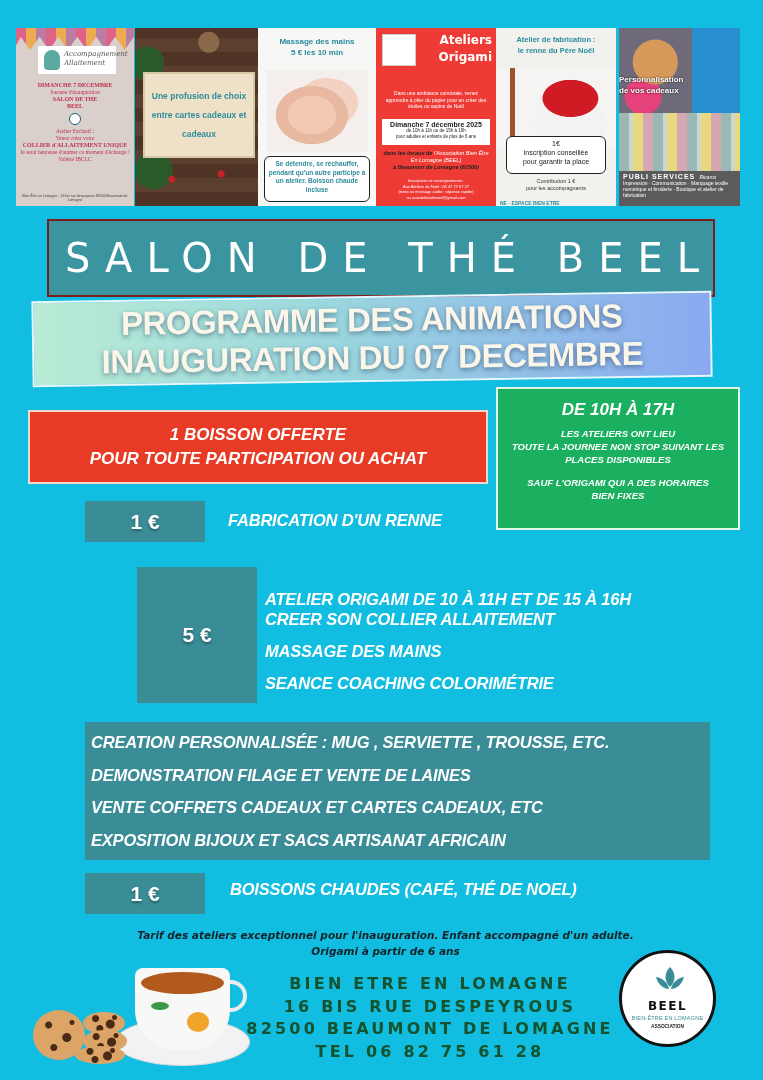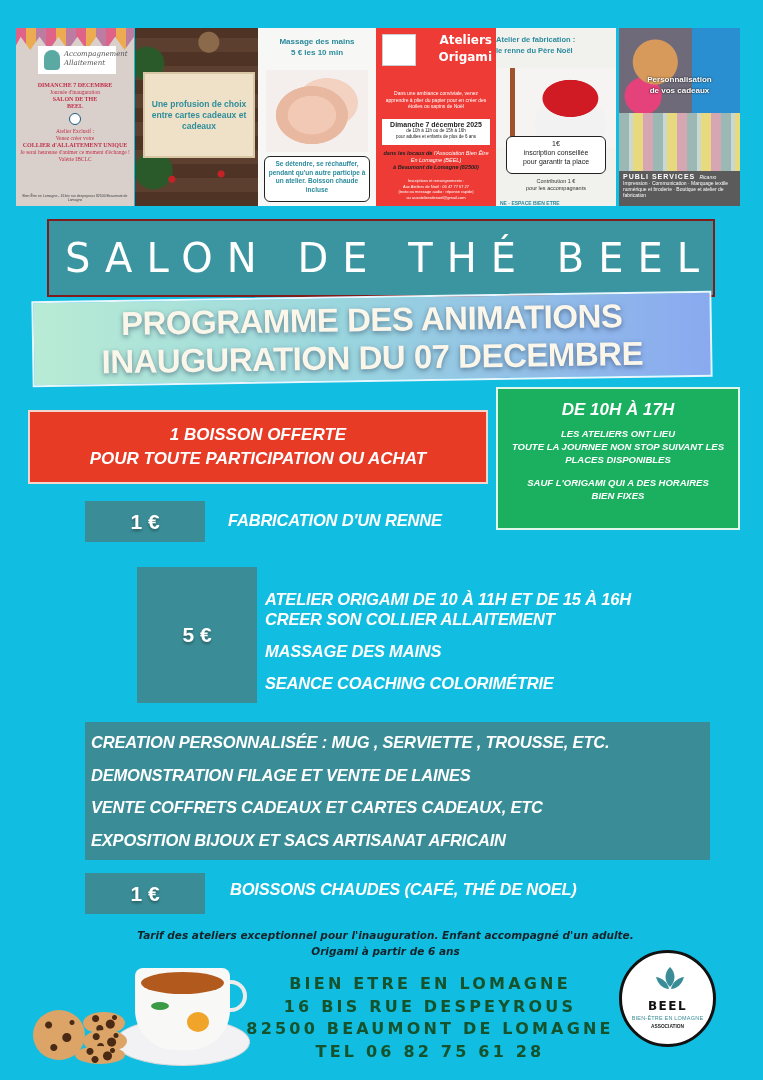--- a/index.html
+++ b/index.html
@@ -37,21 +37,21 @@
   .t2 .wood { position:absolute; inset:0; background:
       radial-gradient(circle at 85% 30%, #c52127 0 7px, transparent 8px),
       radial-gradient(circle at 60% 8%, #8a6a4a 0 10px, transparent 11px),
       radial-gradient(circle at 30% 85%, #c52127 0 3px, transparent 4px),
       radial-gradient(circle at 70% 82%, #c52127 0 3px, transparent 4px),
       radial-gradient(circle at 10% 20%, #2b5a2a 0 16px, transparent 18px),
       radial-gradient(circle at 15% 80%, #2b5a2a 0 18px, transparent 20px),
       repeating-linear-gradient(0deg,#4f3426 0 14px,#5d3f2f 14px 28px); }
   .t2 .card { position:absolute; top:46px; left:10px; width:108px; height:82px; background:#efe0c8;
     box-shadow: 0 0 0 2px #d9c6a5; display:flex; align-items:center; justify-content:center; text-align:center;
-    font-size:8.5px; font-weight:bold; color:#2e8e9a; line-height:11px; padding:0 2px; }
+    font-size:8.5px; font-weight:bold; color:#2e8e9a; line-height:19px; padding:0 2px; }
 
   
   .t3 .h { position:absolute; top:8px; left:0; right:0; text-align:center; color:#2b8b9c; font-size:8px; font-weight:bold; line-height:11px; }
   .t3 .hands { position:absolute; top:42px; left:8px; right:8px; height:82px; background:
       radial-gradient(ellipse at 45% 55%, #f1c9b4 0 30%, #e8b8a0 31% 45%, transparent 46%),
       radial-gradient(ellipse at 60% 40%, #f3d2c1 0 35%, transparent 36%), #f4efec; }
   .t3 .box { position:absolute; top:128px; left:6px; right:6px; height:46px; border:1.5px solid #222; border-radius:6px; background:#fff;
     color:#2b8b9c; font-size:6.5px; font-weight:bold; text-align:center; line-height:8.5px; padding-top:3px; }
 
   
@@ -59,37 +59,37 @@
   .t4 .title { position:absolute; top:4px; left:42px; right:4px; text-align:right; font-family:"DejaVu Sans", sans-serif; font-weight:bold;
     font-size:12px; line-height:17px; color:#fff; }
   .t4 .p { position:absolute; left:6px; right:6px; text-align:center; font-size:5px; line-height:6.5px; color:#fff; }
   .t4 .datebox { position:absolute; top:91px; left:6px; right:6px; height:26px; background:#fff; color:#222; text-align:center; font-size:7px; font-weight:bold; padding-top:2px; }
   .t4 .datebox span { display:block; font-size:4.5px; font-weight:normal; line-height:5.5px; }
   .t4 .loc { position:absolute; top:122px; left:4px; right:4px; text-align:center; font-size:5.5px; line-height:7px; color:#222; font-style:italic; font-weight:bold; }
   .t4 .loc i { color:#fff; font-weight:normal; }
   .t4 .contact { position:absolute; top:150px; left:4px; right:4px; text-align:center; font-size:4px; line-height:5.5px; color:#fff; }
 
   
-  .t5 .h { position:absolute; top:6px; left:0; right:0; color:#2b8b9c; font-size:7.5px; font-weight:bold; line-height:11px; }
+  .t5 .h { position:absolute; top:6px; left:0; right:0; text-align:center; color:#2b8b9c; font-size:7.5px; font-weight:bold; line-height:11px; }
   .t5 .santa { position:absolute; top:40px; left:0; right:0; height:80px; background:
       radial-gradient(ellipse at 62% 38%, #d01a24 0 26%, transparent 27%),
       radial-gradient(ellipse at 62% 70%, #f2f2f2 0 34%, transparent 35%),
       radial-gradient(ellipse at 60% 58%, #e9bfa6 0 22%, transparent 23%),
       linear-gradient(90deg, transparent 12%, #a0522d 12% 16%, transparent 16%), #f6f4f2; }
   .t5 .box { position:absolute; top:108px; left:10px; right:10px; height:38px; border:1.5px solid #222; border-radius:6px; background:#fff;
     color:#222; font-size:7px; text-align:center; line-height:9px; padding-top:2px; }
   .t5 .contrib { position:absolute; top:150px; left:0; right:0; text-align:center; font-size:5.5px; line-height:7px; color:#333; }
   .t5 .strip { position:absolute; bottom:0; left:0; right:0; height:6px; font-size:5px; color:#2b8b9c; font-weight:bold; padding-left:4px; }
 
   
   .t6 .top { position:absolute; top:0; left:0; right:0; height:85px; background:
       radial-gradient(circle at 30% 40%, #d79a5a 0 22px, transparent 23px),
       radial-gradient(circle at 20% 80%, #e5417a 0 18px, transparent 19px),
       linear-gradient(90deg, transparent 60%, #2a8fd0 60% 100%), #6f6a7a; }
-  .t6 .ttl { position:absolute; top:46px; left:0; right:0; text-align:center; font-size:8px; font-weight:bold; line-height:11px; color:#fff; text-shadow:0 0 2px #000; }
+  .t6 .ttl { position:absolute; top:46px; left:0; right:0; font-size:8px; font-weight:bold; line-height:11px; color:#fff; text-shadow:0 0 2px #000; }
   .t6 .mid { position:absolute; top:85px; left:0; right:0; height:58px; background:
       repeating-linear-gradient(90deg,#9bb8b5 0 10px,#c9d9d2 10px 14px,#e8d87e 14px 24px,#d6a7b2 24px 34px); }
   .t6 .bot { position:absolute; top:143px; left:0; right:0; bottom:0; background:#5b5b5b; font-size:5px; color:#fff; padding:3px 4px; line-height:6px; }
   .t6 .bot b { font-size:7px; letter-spacing:1px; }
 
   
   .title-box { position:absolute; left:47px; top:219px; width:668px; height:78px; background:#3a95a0;
     border:2px solid #7f1d1d; display:flex; align-items:center; justify-content:flex-end; }
   .title-box span { font-family:"DejaVu Sans", sans-serif; font-size:40px; letter-spacing:14px; color:#fff; font-weight:normal; padding-left:8px; }
 

